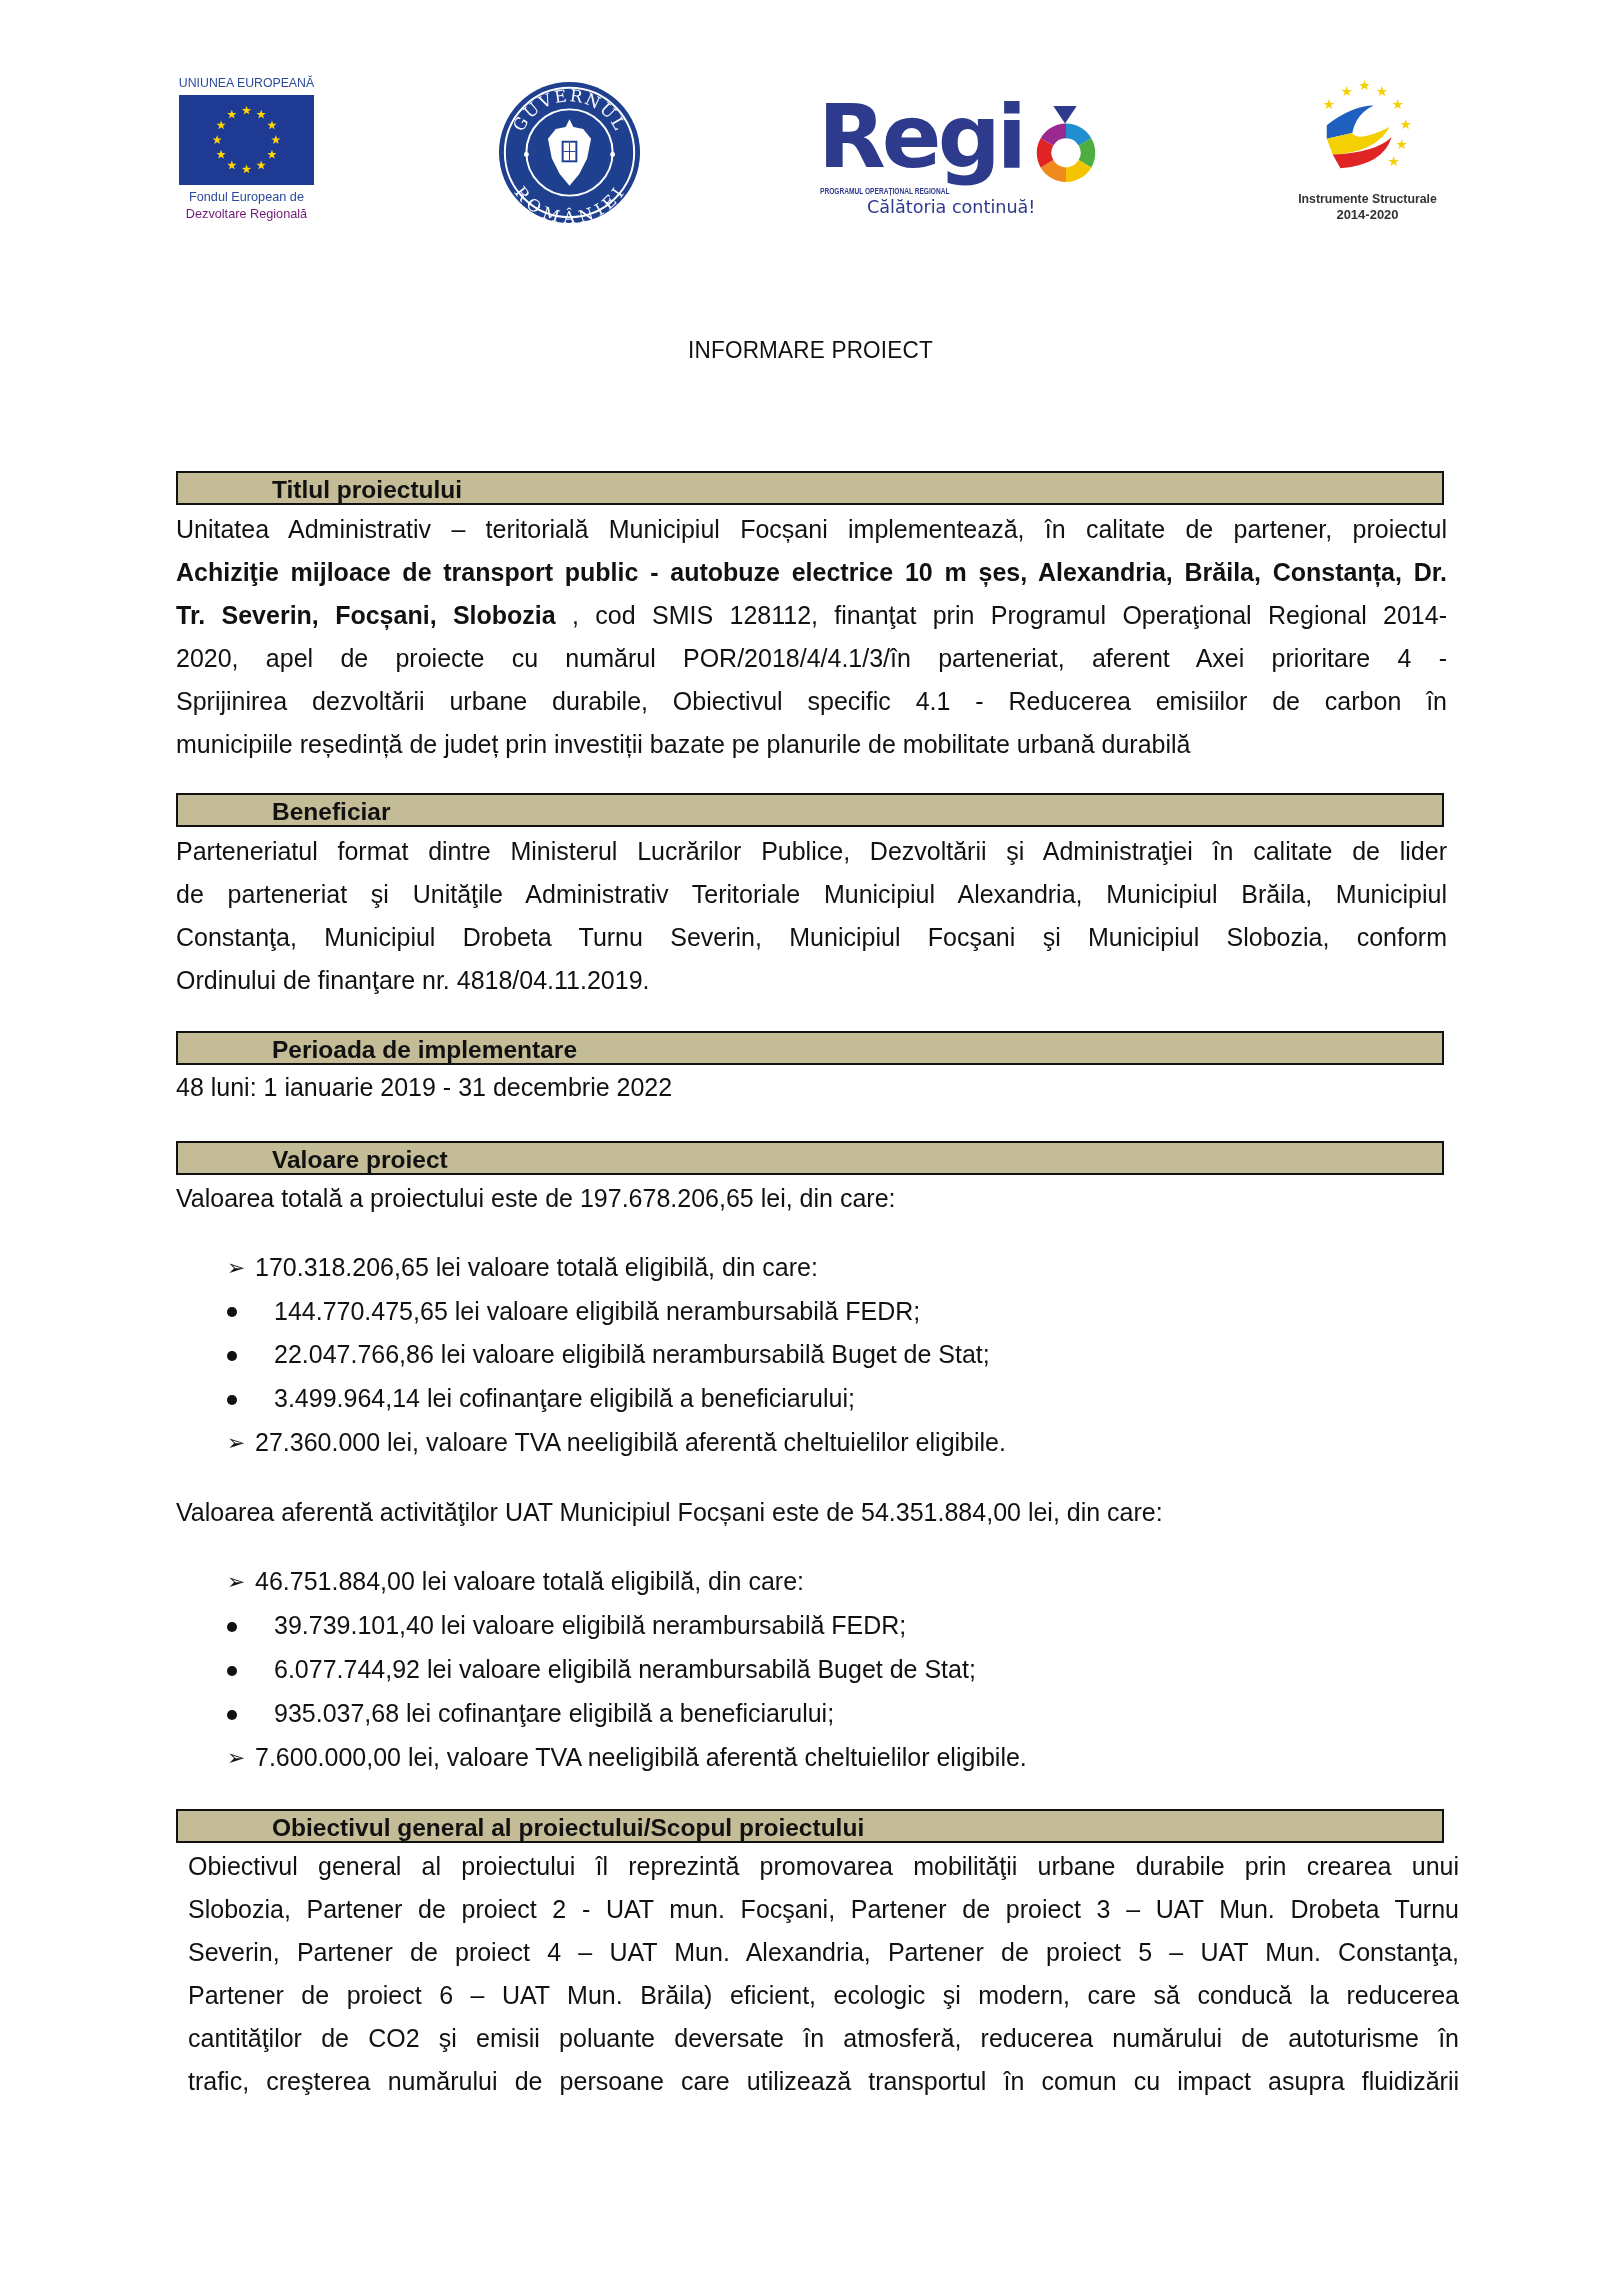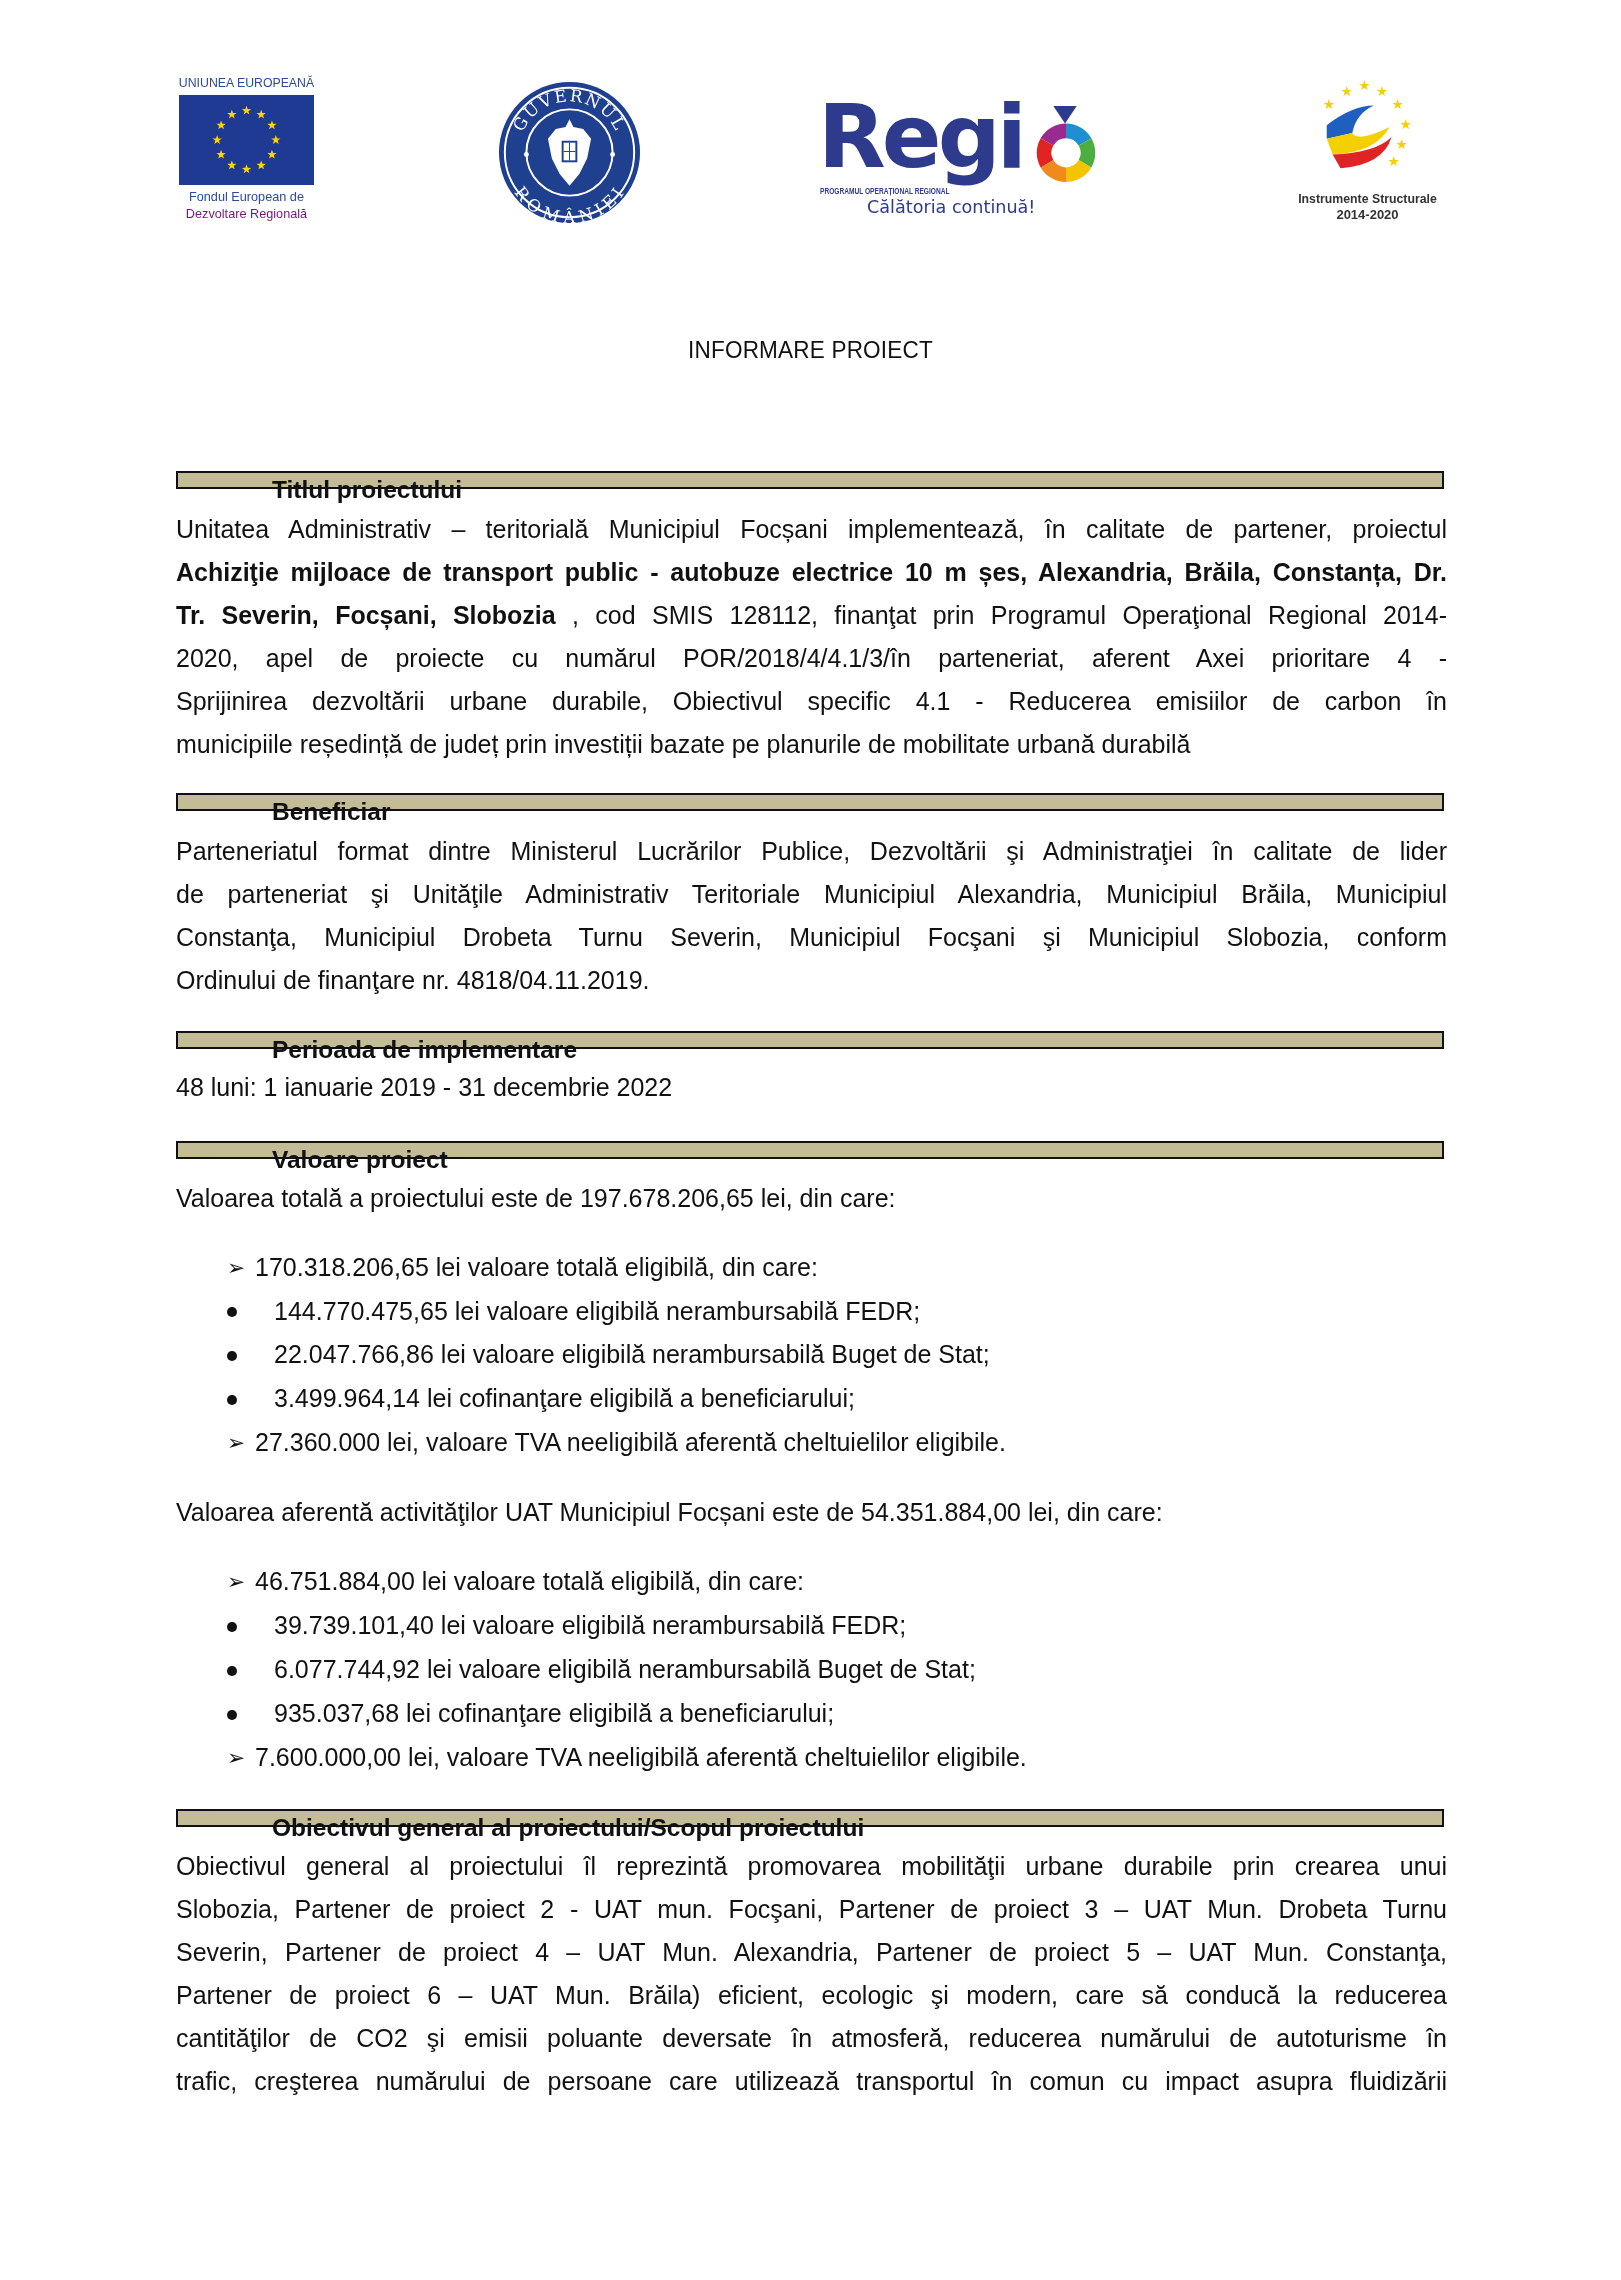--- a/index.html
+++ b/index.html
@@ -1,21 +1,21 @@
 <!DOCTYPE html>
 <html><head>
 <meta charset="utf-8">
 <style>
   html, body { margin:0; padding:0; background:#ffffff; }
   body { width:1621px; height:2281px; position:relative; overflow:hidden;
          font-family:"Liberation Sans", sans-serif; color:#111; }
   .abs { position:absolute; }
   .logo-text { font-family:Liberation Sans, sans-serif; }
   .doc-title { left:0; width:1621px; top:336px; text-align:center; font-size:24.5px; letter-spacing:0.2px; color:#111; transform:scaleX(0.92); }
-  .sec-box { position:absolute; left:176px; width:1268px; height:18px; background:#c4bc96; border:2px solid #111; border-bottom-width:2.9px; box-sizing:border-box; }
+  .sec-box { position:absolute; left:176px; width:1268px; height:34px; background:#c4bc96; border:2px solid #111; border-bottom-width:2.9px; box-sizing:border-box; }
   .sec-box span { position:absolute; left:94px; top:2px; font-weight:bold; font-size:24.5px; line-height:29px; white-space:nowrap; }
   .para { position:absolute; left:176px; width:1271px; font-size:25px; line-height:43px; text-align:justify; text-align-last:left; }
   .line { position:absolute; left:176px; font-size:25px; line-height:29px; white-space:nowrap; }
   .li { position:absolute; font-size:25px; line-height:29px; white-space:nowrap; }
   .arrow { position:absolute; left:227px; font-size:21.6px; line-height:29px; }
   .bullet { position:absolute; left:227px; width:9.8px; height:9.8px; border-radius:50%; background:#111; }
   .jline { display:block; text-align:justify; text-align-last:justify; height:43px; white-space:nowrap; }
   .jline.last { text-align-last:left; }
   b { font-weight:bold; }
 </style>
@@ -166,21 +166,21 @@
     <span class="li" style="top: 1655px; left: 274px;">6.077.744,92 lei valoare eligibilă nerambursabilă Buget de Stat;</span>
     <span class="bullet" style="top: 1710px;"></span>
     <span class="li" style="top: 1699px; left: 274px;">935.037,68 lei cofinanţare eligibilă a beneficiarului;</span>
     <span class="arrow" style="top: 1743px;">➢</span>
     <span class="li" style="top: 1743px; left: 255px;">7.600.000,00 lei, valoare TVA neeligibilă aferentă cheltuielilor eligibile.</span>
   </div>
 
 <div class="sec-box" style="top:1809px;">
   <span>Obiectivul general al proiectului/Scopul proiectului</span>
 </div>
-<div class="para" style="top:1845px;">
+<div class="para" style="top:1845px;margin-left:12px;">
   <span class="jline">Obiectivul general al proiectului îl reprezintă promovarea mobilităţii urbane durabile prin crearea unui</span>
   <span class="jline">Slobozia, Partener de proiect 2 - UAT mun. Focşani, Partener de proiect 3 – UAT Mun. Drobeta Turnu</span>
   <span class="jline">Severin, Partener de proiect 4 – UAT Mun. Alexandria, Partener de proiect 5 – UAT Mun. Constanţa,</span>
   <span class="jline">Partener de proiect 6 – UAT Mun. Brăila) eficient, ecologic şi modern, care să conducă la reducerea</span>
   <span class="jline">cantităţilor de CO2 şi emisii poluante deversate în atmosferă, reducerea numărului de autoturisme în</span>
   <span class="jline">trafic, creşterea numărului de persoane care utilizează transportul în comun cu impact asupra fluidizării</span>
 </div>
 
 
 </body></html>

